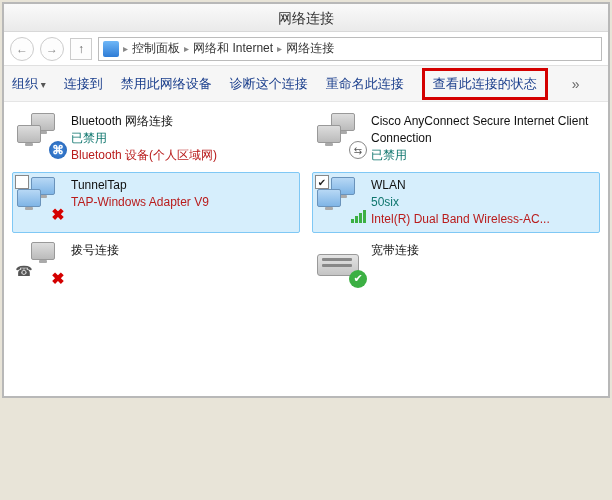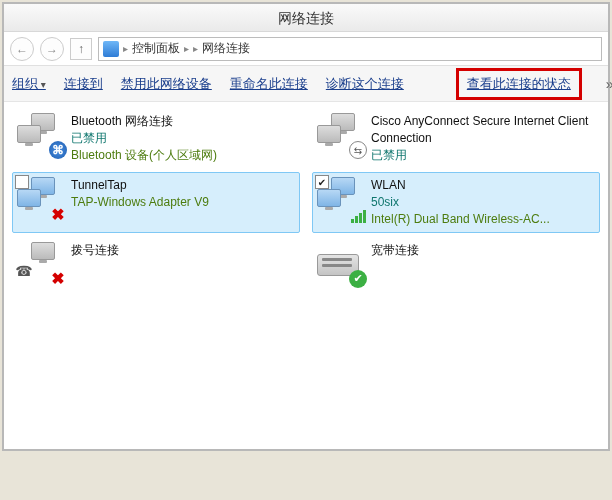--- a/index.html
+++ b/index.html
@@ -1,28 +1,28 @@
 <!DOCTYPE html>
 <html><head>
 <meta charset="utf-8">
 <style>
   * { box-sizing: border-box; margin: 0; padding: 0; font-family: "Microsoft YaHei", "Segoe UI", sans-serif; }
   body { background: #e8e4d8; width: 612px; height: 500px; overflow: hidden; }
-  .window { background: #fff; border: 2px solid #b8b8b8; width: 608px; height: 449px; margin: 2px; position: relative; }
+  .window { background: #fff; border: 2px solid #b8b8b8; width: 608px; height: 396px; margin: 2px; position: relative; }
   .titlebar { background: linear-gradient(#fafafa,#eaeaea); height: 28px; text-align: center; line-height: 28px; font-size: 14px; color: #333; border-bottom: 1px solid #d8d8d8; }
   .navbar { height: 34px; display: flex; align-items: center; padding: 0 6px; gap: 6px; border-bottom: 1px solid #e0e0e0; }
   .navbtn { width: 24px; height: 24px; border: 1px solid #ccc; border-radius: 50%; display: flex; align-items: center; justify-content: center; color: #888; font-size: 12px; cursor: pointer; background: #fdfdfd; }
   .nav-up { width: 22px; height: 22px; border: 1px solid #ccc; display:flex; align-items:center; justify-content:center; font-size:12px; color:#666; cursor:pointer; background:#fdfdfd; }
   .breadcrumb { flex: 1; height: 24px; border: 1px solid #bcbcbc; background: #fff; display: flex; align-items: center; font-size: 12px; color: #333; padding: 0 4px; gap: 4px; }
   .breadcrumb .sep { color: #888; font-size: 10px; }
   .bc-icon { width:16px; height:16px; background: linear-gradient(#6fb7f7,#2e7cd6); border-radius:2px; }
   .toolbar { height: 36px; background: #f6f6f6; border-bottom: 1px solid #e5e5e5; display: flex; align-items: center; padding: 0 8px; gap: 18px; font-size: 13px; color: #1a3e8c; }
-  .tbitem { cursor: pointer; white-space: nowrap; text-decoration: underline; }
+  .tbitem { cursor: pointer; white-space: nowrap; }
   .tbitem.drop::after { content: " ▾"; font-size: 10px; color: #555; }
-  .highlight-box { border: 3px solid #d40000; padding: 4px 8px; margin-left: 34px; }
+  .highlight-box { border: 3px solid #d40000; padding: 4px 8px; }
   .close-x { color:#666; font-size:14px; margin-left:6px; cursor:pointer; }
   .content { padding: 6px 8px; display: grid; grid-template-columns: 1fr 1fr; gap: 4px 12px; }
   .conn { display: flex; align-items: flex-start; padding: 4px; border: 1px solid transparent; border-radius: 2px; }
   .conn.selected { background: #d6eefc; border: 1px solid #7fc8f5; }
   .iconwrap { position: relative; width: 48px; height: 44px; flex-shrink: 0; margin-right: 6px; }
   .net-icon { width: 42px; height: 38px; position: relative; }
   .monitor { width: 24px; height: 18px; background: linear-gradient(#b7d8f5,#7fb5e6); border: 1px solid #6a93bb; border-radius: 2px; position: absolute; }
   .monitor::after { content:""; position:absolute; bottom:-4px; left:7px; width:8px; height:3px; background:#aaa; border-radius:1px; }
   .monitor.grey { background: linear-gradient(#ddd,#bbb); border-color:#999; }
   .m1 { top: 0; left: 14px; }
@@ -36,49 +36,50 @@
   .badge.vpn { background:#fff; border:1px solid #888; border-radius:50%; font-size:10px; color:#555; }
   .badge.check { background:#3cb043; color:#fff; border-radius:50%; font-size:11px; }
   .badge.phone::before { content:"☎"; color:#555; font-size:14px; }
   .check-top { position:absolute; top:-2px; left:-2px; width:14px; height:14px; background:#fff; border:1px solid #888; display:flex; align-items:center; justify-content:center; font-size:10px; color:#222; }
   .modem-icon { width:42px; height:22px; background:linear-gradient(#e4e4e4,#c4c4c4); border:1px solid #999; border-radius:3px; position:absolute; top:12px; left:0; }
   .modem-icon::before { content:""; position:absolute; top:3px; left:4px; width:30px; height:3px; background:#888; border-radius:1px; }
   .modem-icon::after { content:""; position:absolute; top:9px; left:4px; width:30px; height:3px; background:#888; border-radius:1px; }
   .info { font-size: 12px; line-height: 1.4; color: #222; min-width: 0; }
   .info .name { color: #111; }
   .info .status { color: #0f766e; }
-  .info .device { color: #4d7c0f; white-space: nowrap; overflow: hidden; text-overflow: ellipsis; max-width: 210px; }
+  .info .device { color: #b91c1c; white-space: nowrap; overflow: hidden; text-overflow: ellipsis; max-width: 210px; }
 </style>
 </head>
 <body>
 
 <div class="window">
 
   <div class="titlebar">网络连接</div>
 
   <div class="navbar">
     <div class="navbtn">←</div>
     <div class="navbtn">→</div>
     <div class="nav-up">↑</div>
     <div class="breadcrumb">
       <span class="bc-icon"></span>
       <span class="sep">▸</span>
       <span>控制面板</span>
       <span class="sep">▸</span>
+      <span>网络和 Internet</span>
       <span class="sep">▸</span>
       <span>网络连接</span>
     </div>
   </div>
 
   <div class="toolbar">
     <span class="tbitem drop">组织</span>
     <span class="tbitem">连接到</span>
     <span class="tbitem">禁用此网络设备</span>
+    <span class="tbitem">诊断这个连接</span>
     <span class="tbitem">重命名此连接</span>
-    <span class="tbitem">诊断这个连接</span>
     <span class="highlight-box">
       <span class="tbitem">查看此连接的状态</span>
     </span>
     <span class="close-x">»</span>
   </div>
 
   <div class="content">
 
     <div class="conn">
       <div class="iconwrap">

